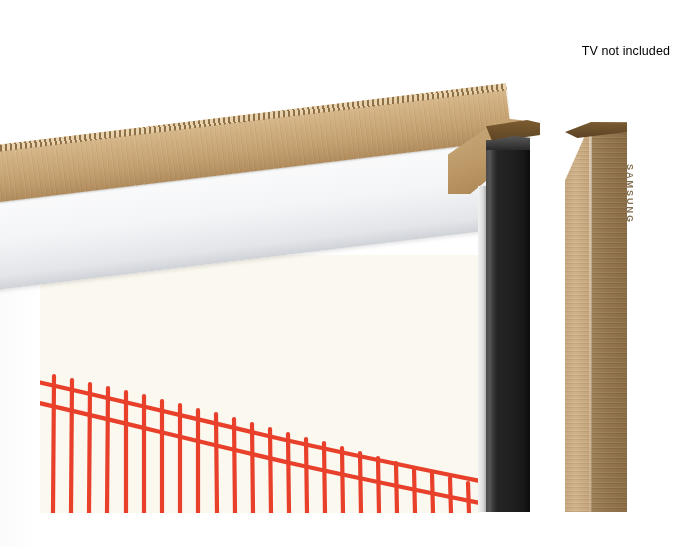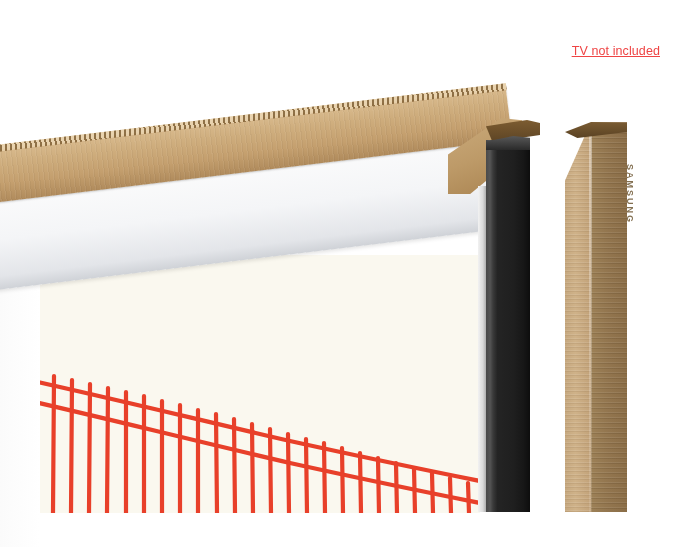--- a/index.html
+++ b/index.html
@@ -11,27 +11,26 @@
     position:relative;
   }
   #stage{
     position:absolute;left:0;top:0;width:684px;height:547px;
     background:#ffffff;overflow:hidden;
   }
 
   
   .disclaimer{
     position:absolute;
-    right:24px;top:44px;
+    right:14px;top:44px;
     font-size:12.5px;
     letter-spacing:.1px;
-    color:#ef4444;
+    color:#000000;
     white-space:nowrap;
     font-family:"Liberation Sans", sans-serif;
-    text-decoration:underline;
   }
 
   
   .canvas-art{
     position:absolute;
     left:-40px;top:255px;
     width:520px;height:258px;
     background:#faf8ef;
     overflow:hidden;
   }

